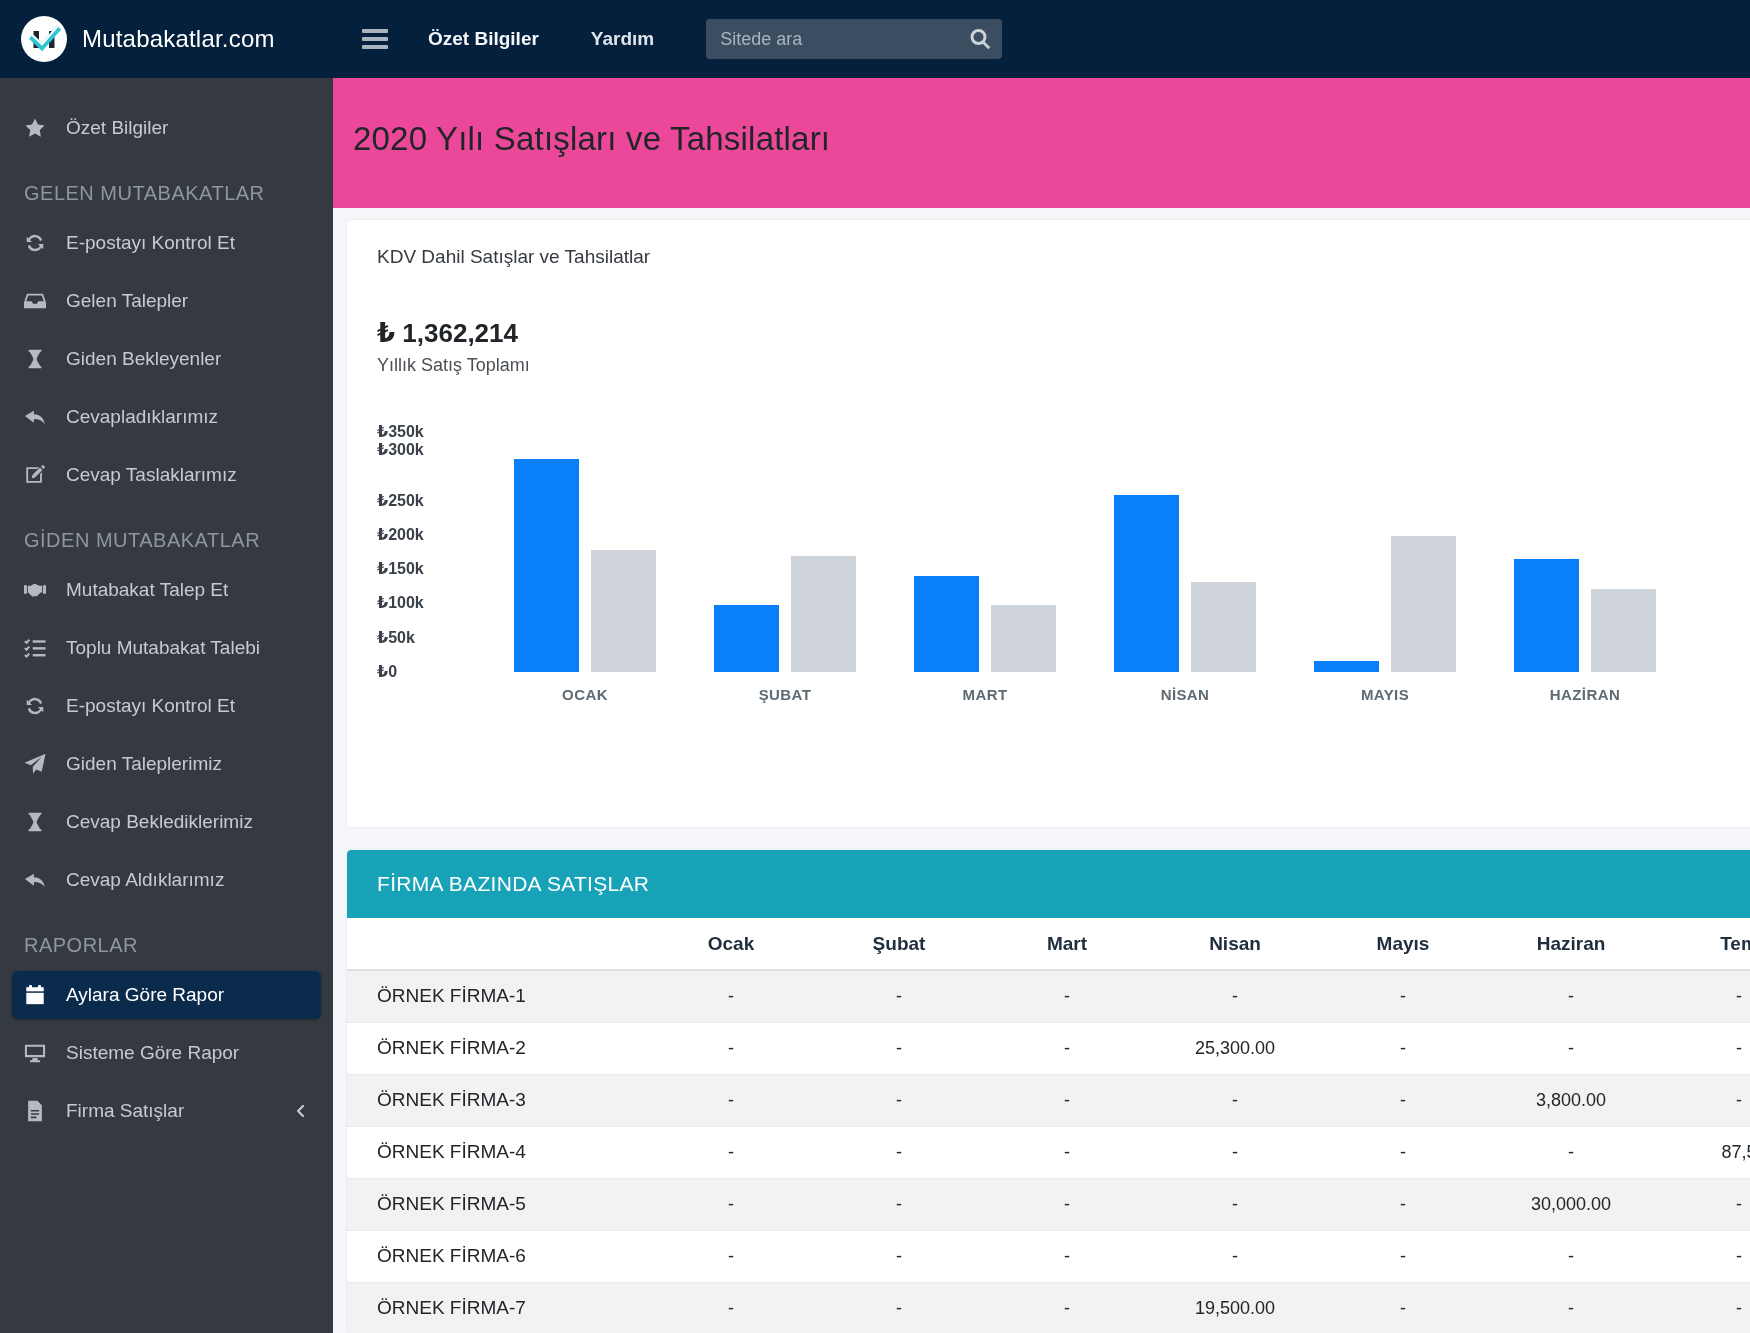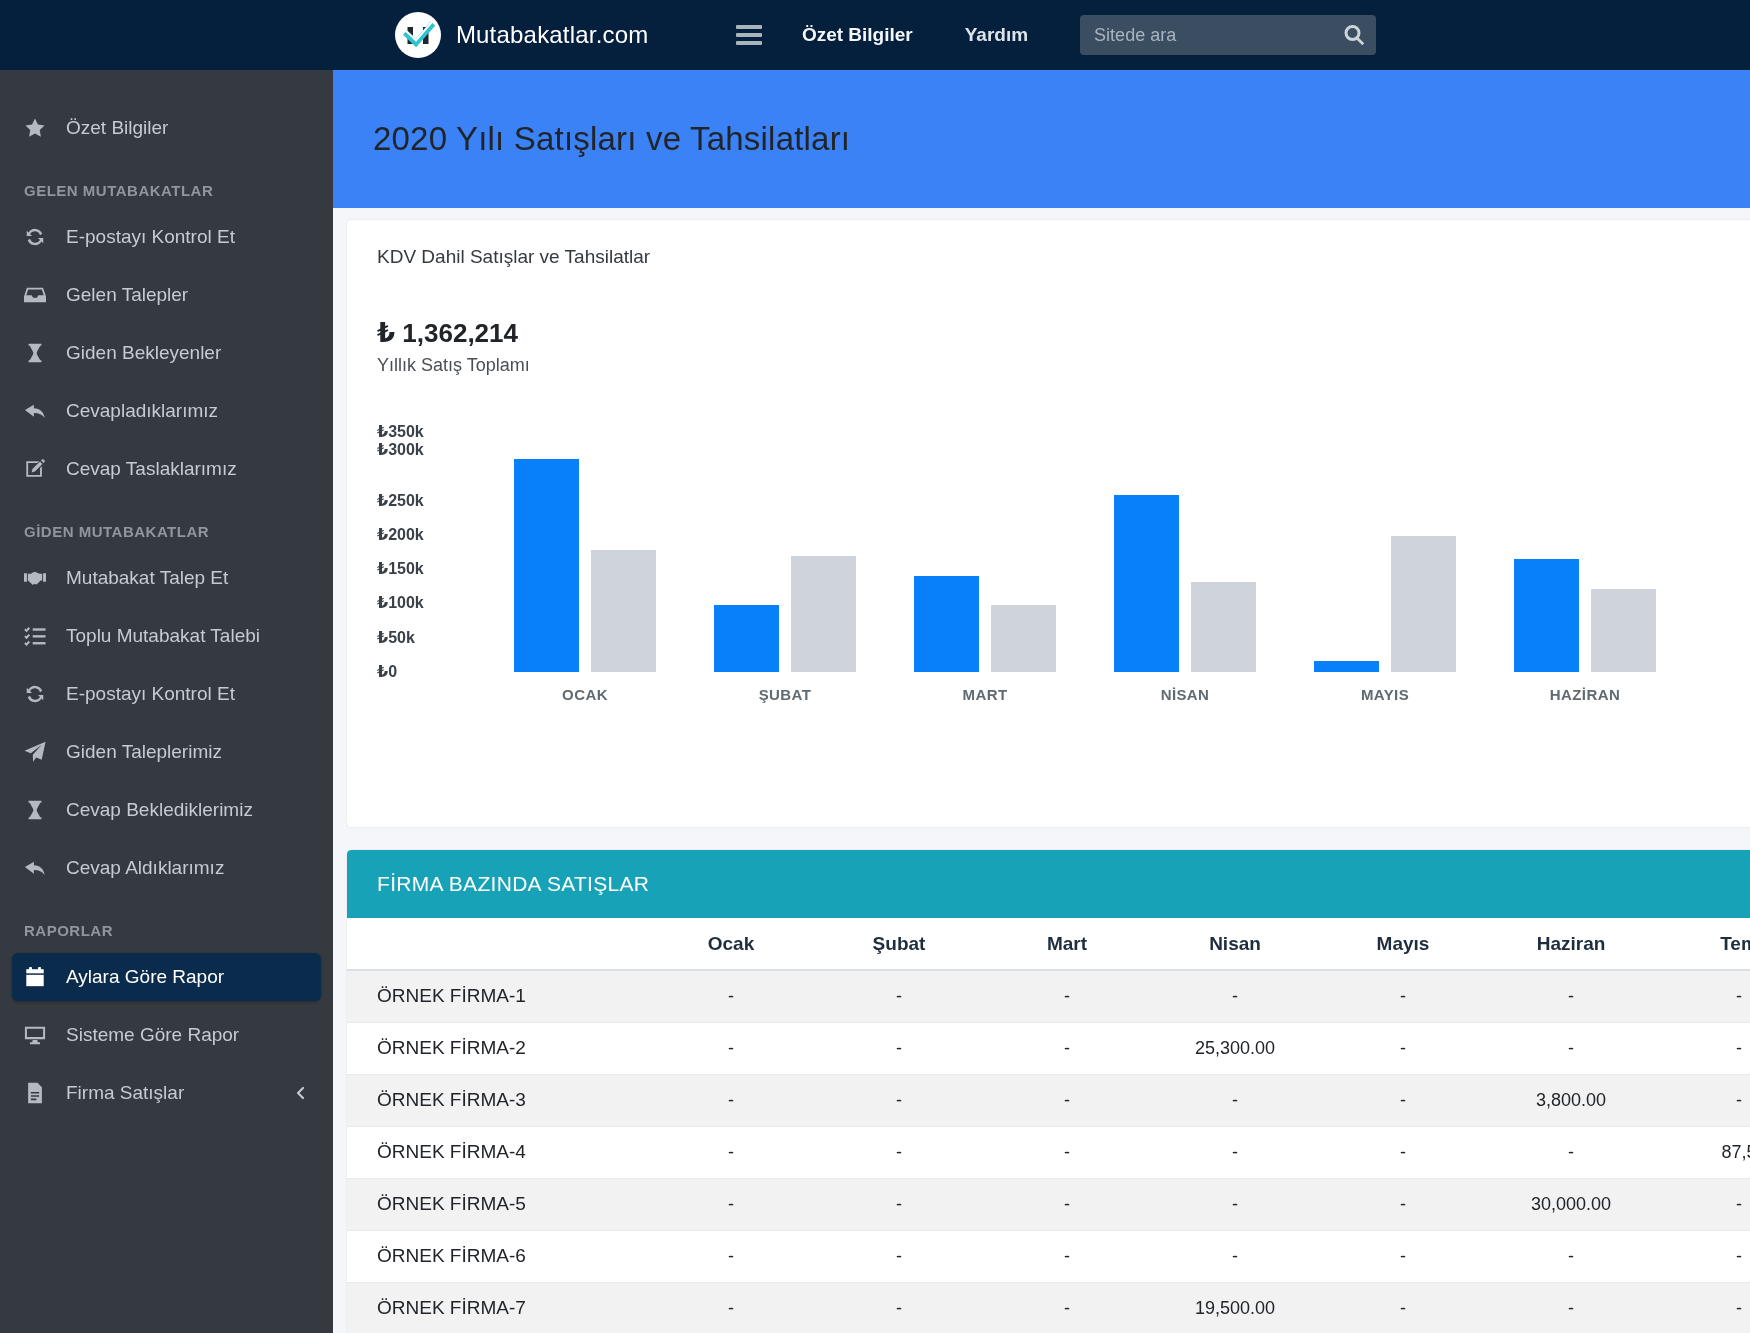--- a/index.html
+++ b/index.html
@@ -1,50 +1,50 @@
 <!DOCTYPE html>
 <html><head>
 <meta charset="utf-8">
 <style>
   * { margin:0; padding:0; box-sizing:border-box; }
   html,body { width:1750px; height:1333px; overflow:hidden; }
   body { font-family:"Liberation Sans","DejaVu Sans",sans-serif; background:#f4f6f9; }
 
   
-  .navbar { position:fixed; top:0; left:0; width:1750px; height:70px; background:#05203c; display:flex; align-items:center; z-index:30;justify-content:center; }
+  .navbar { position:fixed; top:0; left:0; width:1750px; height:78px; background:#05203c; display:flex; align-items:center; z-index:30; }
   .brand { width:333px; height:70px; display:flex; align-items:center; padding-left:20px; gap:14px; flex:0 0 auto; cursor:pointer; }
   .logo { width:48px; height:48px; display:block; }
   .brand-text { color:#fff; font-size:24px; font-weight:400; letter-spacing:0.2px; }
   .hamburger { background:none; border:none; margin-left:29px; width:26px; height:20px; display:flex; flex-direction:column; justify-content:space-between; cursor:pointer; }
   .hamburger span { display:block; height:4px; width:100%; background:#aab4bd; border-radius:1px; }
   .nav-links { display:flex; align-items:center; margin-left:40px; gap:52px; }
   .nav-links a { color:#f4f6f9; font-size:19px; font-weight:600; cursor:pointer; text-decoration:none; }
   .nav-links a.dim { color:#dde3e8; font-weight:600; }
   .search { position:relative; margin-left:52px; }
   .search input { width:296px; height:40px; background:#3b4d61; border:none; border-radius:4px; padding:0 44px 0 14px; font-size:18px; color:#e9eef2; font-family:inherit; outline:none; }
   .search input::placeholder { color:#a9b4bf; }
   .search .search-ic { position:absolute; right:10px; top:8px; width:24px; height:24px; color:#ccd3d9; cursor:pointer; }
   .search .search-ic svg { width:24px; height:24px; }
 
   
   .sidebar { position:fixed; top:70px; left:0; width:333px; height:1263px; background:#343a40; z-index:20; }
   .menu { padding:34px 12px 0 12px; }
-  .menu-header { color:#8f969d; font-size:15px; font-weight:700; letter-spacing:0.5px; padding:0 12px; margin:30px 0 14px 0; }
+  .menu-header { color:#8f969d; font-size:20px; font-weight:400; letter-spacing:0.5px; padding:0 12px; margin:30px 0 14px 0; }
   .menu-item { display:flex; align-items:center; height:48px; margin-bottom:10px; padding:0 12px; border-radius:6px; cursor:pointer; color:#c6cbd1; text-decoration:none; }
   .menu-item .mi-icon { width:26px; height:22px; color:#b4bac0; flex:0 0 auto; margin-right:16px; display:flex; align-items:center; }
   .menu-item .mi-icon svg { width:22px; height:22px; }
   .menu-item .mi-label { font-size:19px; white-space:nowrap; }
   .menu-item.active { background:#0b2b4d; color:#fff; box-shadow:0 1px 3px rgba(0,0,0,.3); }
   .menu-item.active .mi-icon { color:#fff; }
   .menu-item .mi-chevron { margin-left:auto; width:16px; height:16px; color:#c6cbd1; }
   .menu-item .mi-chevron svg { width:16px; height:16px; }
 
   
   .main { position:absolute; top:70px; left:333px; width:1417px; }
-  .page-head { background:#3b82f6; height:138px; display:flex; align-items:center; padding-left:40px; }
+  .page-head { background:#ec4899; height:138px; display:flex; align-items:center; padding-left:20px; }
   .page-head h1 { font-size:33px; font-weight:400; color:#212529; letter-spacing:0.2px; }
   .card { background:#fff; border-radius:4px; box-shadow:0 0 2px rgba(0,0,0,.12); }
 
   .chart-card { margin:12px 0 23px 14px; width:1417px; height:607px; padding:26px 0 0 30px; overflow:hidden; }
   .card-title { font-size:19px; color:#343a40; font-weight:400; }
   .big-total { margin-top:50px; font-size:26px; font-weight:700; color:#212529; }
   .total-sub { margin-top:6px; font-size:18px; color:#4a4f54; }
   .chart { display:flex; margin-top:56px; }
   .yaxis { position:relative; width:50px; height:240px; flex:0 0 auto; }
   .ytick { position:absolute; right:0; width:100%; text-align:left; font-size:16px; font-weight:700; color:#3a4149; line-height:22px; }

